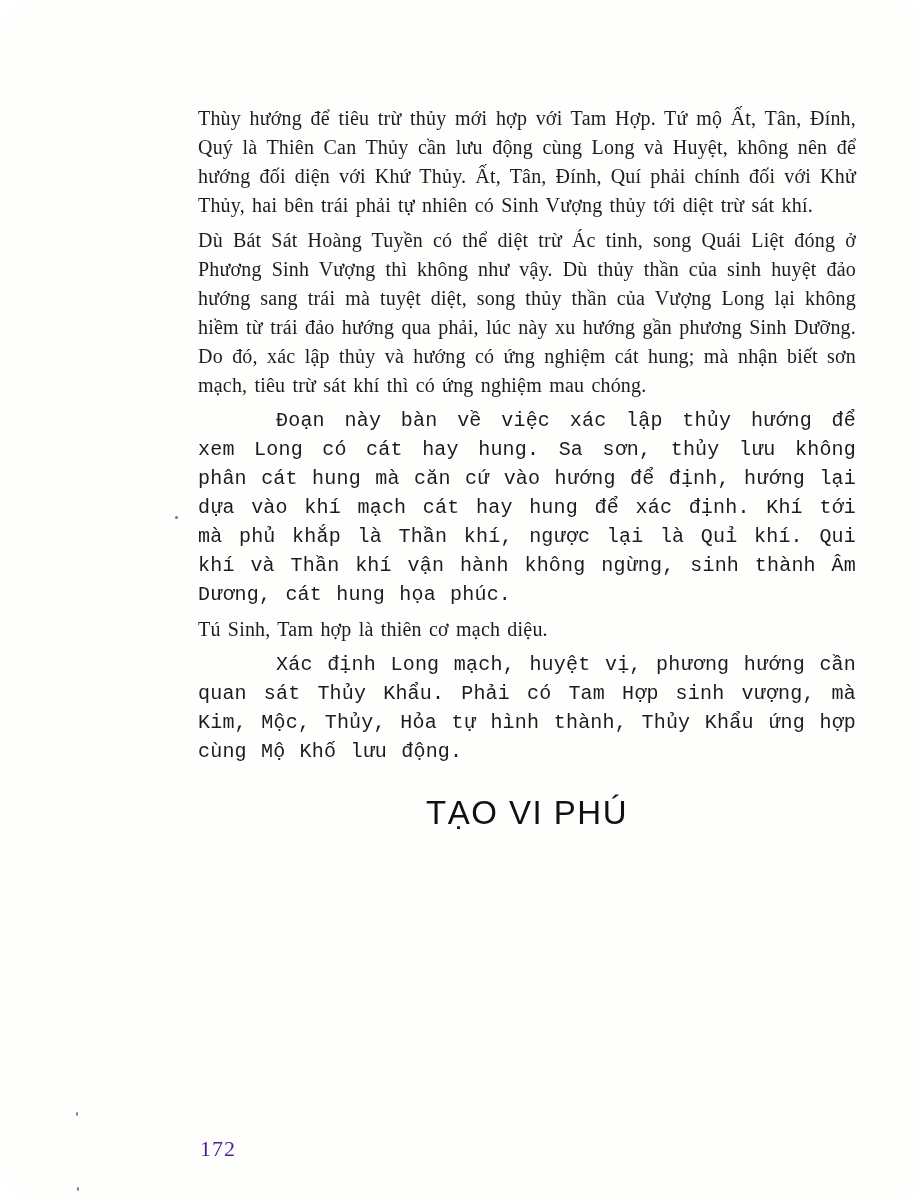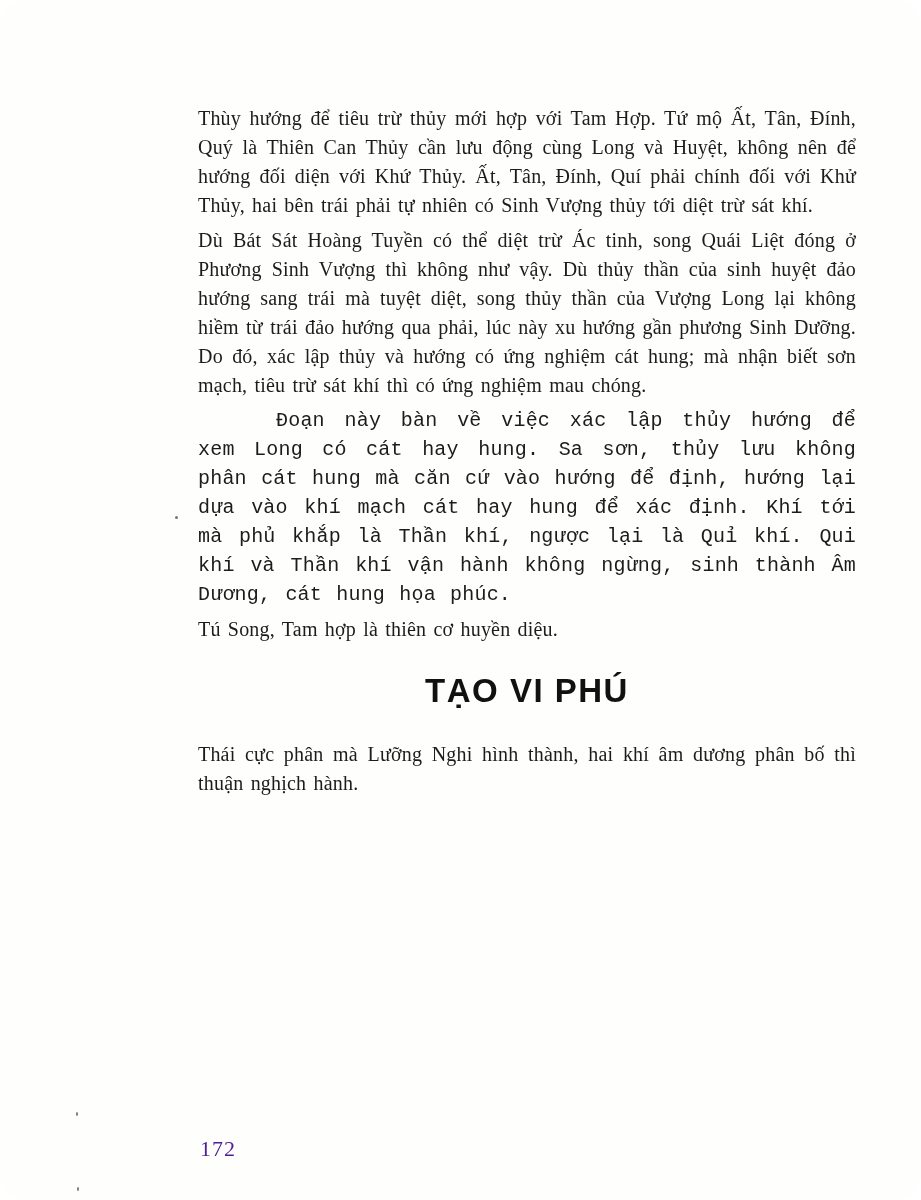--- a/index.html
+++ b/index.html
@@ -36,21 +36,21 @@
     word-spacing: 2px;
     color: #1c1c1c;
   }
   .p-indent {
     text-indent: 78px;
     font-family: Liberation Mono, monospace;
   }
   .section-heading {
     margin: 28px 0 30px 0;
     font-family: "Liberation Sans", sans-serif;
-    font-weight: bold;
+    font-weight: normal;
     font-size: 33px;
     letter-spacing: 1.5px;
     text-align: center;
     color: #111111;
   }
   .page-number {
     position: absolute;
     left: 200px;
     top: 1136px;
     font-size: 22px;
@@ -69,25 +69,25 @@
 </style>
 </head>
 <body>
 
 <div class="page">
 
   <div class="text-block">
     <p>Thùy hướng để tiêu trừ thủy mới hợp với Tam Hợp. Tứ mộ Ất, Tân, Đính, Quý là Thiên Can Thủy cần lưu động cùng Long và Huyệt, không nên để hướng đối diện với Khứ Thủy. Ất, Tân, Đính, Quí phải chính đối với Khử Thủy, hai bên trái phải tự nhiên có Sinh Vượng thủy tới diệt trừ sát khí.</p>
     <p>Dù Bát Sát Hoàng Tuyền có thể diệt trừ Ác tinh, song Quái Liệt đóng ở Phương Sinh Vượng thì không như vậy. Dù thủy thần của sinh huyệt đảo hướng sang trái mà tuyệt diệt, song thủy thần của Vượng Long lại không hiềm từ trái đảo hướng qua phải, lúc này xu hướng gần phương Sinh Dưỡng. Do đó, xác lập thủy và hướng có ứng nghiệm cát hung; mà nhận biết sơn mạch, tiêu trừ sát khí thì có ứng nghiệm mau chóng.</p>
     <p class="p-indent">Đoạn này bàn về việc xác lập thủy hướng để xem Long có cát hay hung. Sa sơn, thủy lưu không phân cát hung mà căn cứ vào hướng để định, hướng lại dựa vào khí mạch cát hay hung để xác định. Khí tới mà phủ khắp là Thần khí, ngược lại là Quỉ khí. Qui khí và Thần khí vận hành không ngừng, sinh thành Âm Dương, cát hung họa phúc.</p>
-    <p>Tú Song, Tam hợp là thiên cơ huyền diệu.</p>
+    <p>Tú Sinh, Tam hợp là thiên cơ mạch diệu.</p>
+    <p class="p-indent">Xác định Long mạch, huyệt vị, phương hướng cần quan sát Thủy Khẩu. Phải có Tam Hợp sinh vượng, mà Kim, Mộc, Thủy, Hỏa tự hình thành, Thủy Khẩu ứng hợp cùng Mộ Khố lưu động.</p>
 
     <h1 class="section-heading">TẠO VI PHÚ</h1>
 
-    <p>Thái cực phân mà Lưỡng Nghi hình thành, hai khí âm dương phân bố thì thuận nghịch hành.</p>
   </div>
 
   <div class="page-number">172</div>
 
   <span class="speck speck-1"></span>
   <span class="speck speck-2"></span>
   <span class="speck speck-3"></span>
 
 </div>
 

